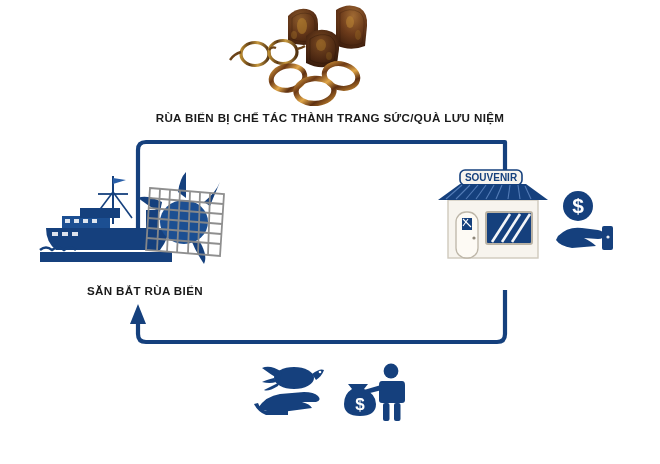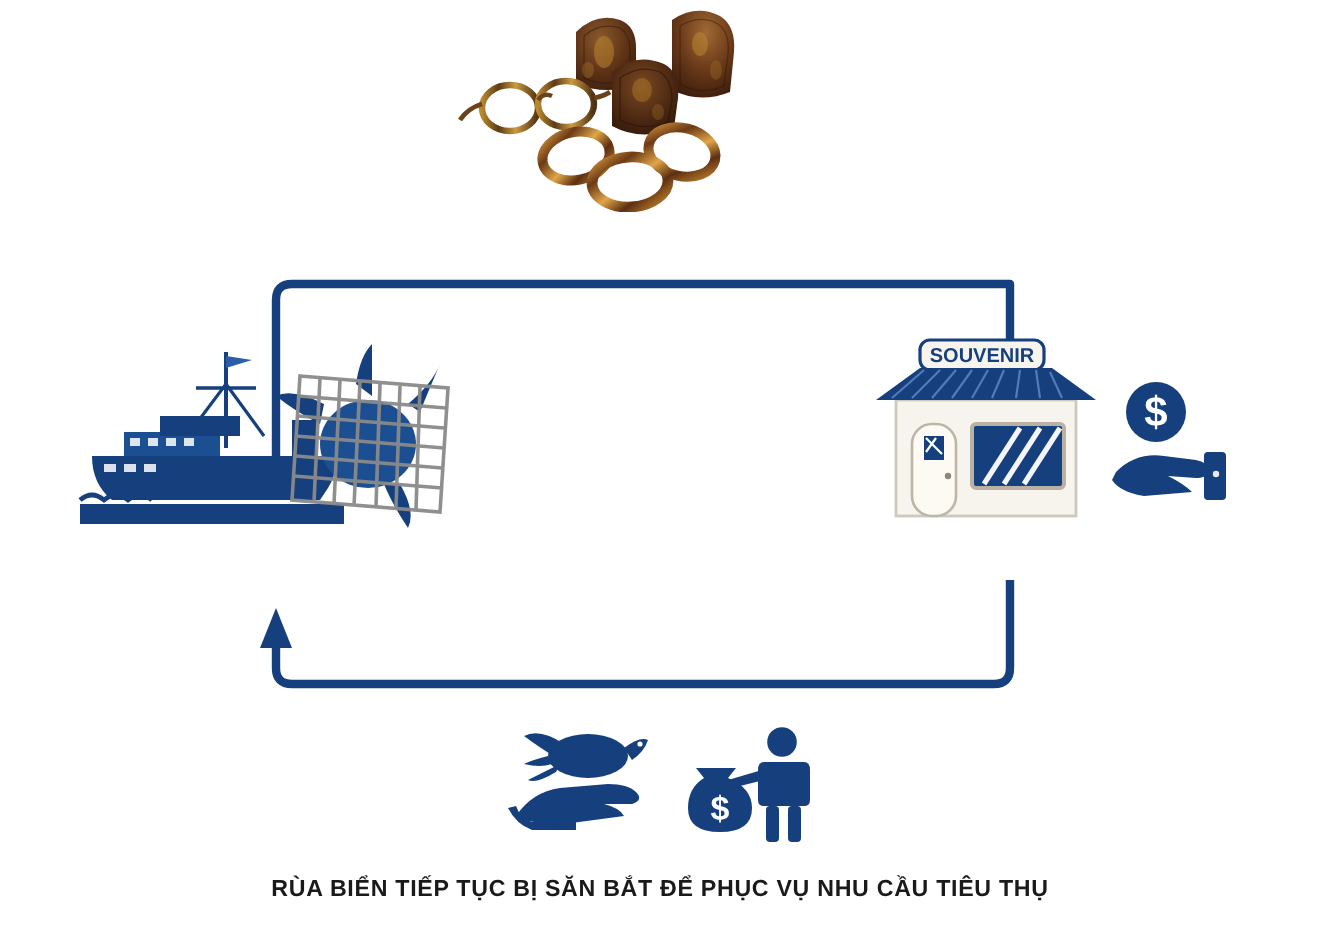--- a/index.html
+++ b/index.html
@@ -278,18 +278,19 @@
                  Q127 41 127 38 L127 23 Q127 19 130 19 Z"></path>
 
         <path d="M129 23 L112 28 L114 32 L130 28 Z"></path>
 
         <rect x="131" y="41" width="6.5" height="18" rx="2"></rect>
         <rect x="142" y="41" width="6.5" height="18" rx="2"></rect>
       </g>
     </svg>
   </div>
 
-
-
-
-  <div class="caption" id="caption-bottom">RÙA BIỂN TIẾP TỤC BỊ SĂN BẮT ĐỂ PHỤC VỤ NHU CẦU TIÊU THỤ</div>
+  <div class="caption" id="caption-top">RÙA BIỂN BỊ CHẾ TÁC THÀNH TRANG SỨC/QUÀ LƯU NIỆM</div>
+
+  <div class="caption" id="caption-left">SĂN BẮT RÙA BIỂN</div>
+
+
 
 </div>
 
 </body></html>

